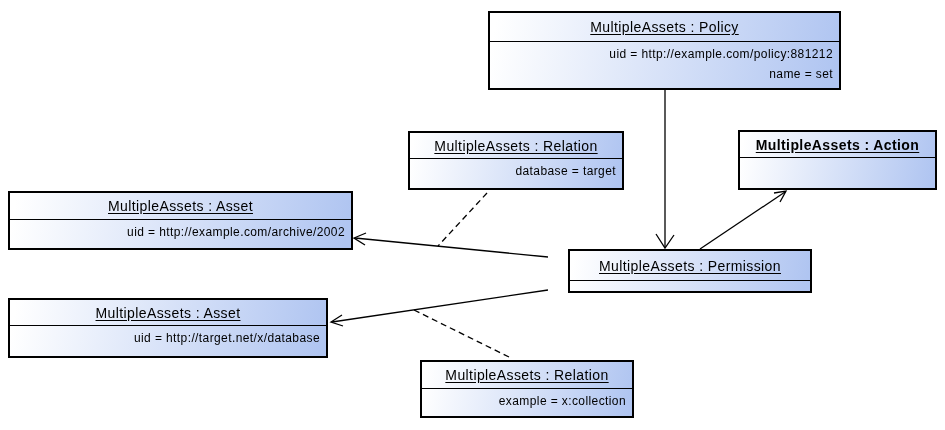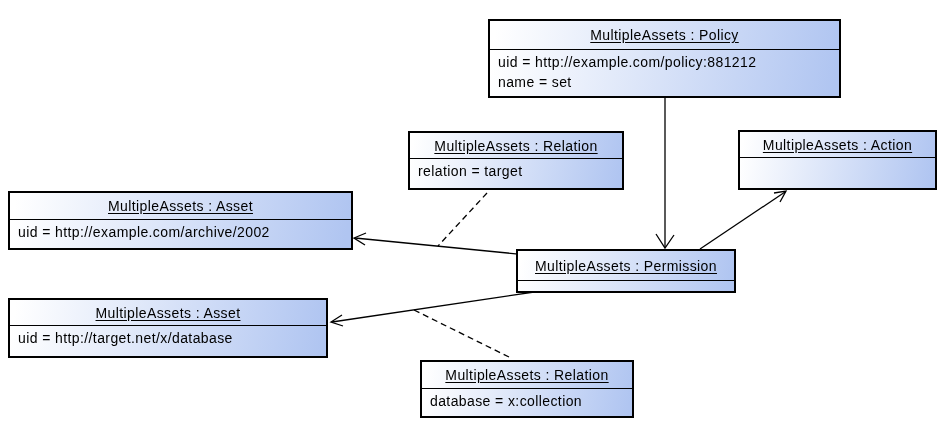--- a/index.html
+++ b/index.html
@@ -45,25 +45,26 @@
     letter-spacing: 0.4px;
     text-decoration: underline;
     text-underline-offset: 2px;
     white-space: nowrap;
     overflow: hidden;
   }
   .uattrs {
     padding: 2px 6px 0 8px;
   }
   .uattr {
-    font-size: 14px;
+    font-size: 12px;
     letter-spacing: 0.4px;
     line-height: 20px;
     white-space: nowrap;
     overflow: hidden;
+    text-align: right;
   }
 </style>
 </head>
 <body>
 
 <div class="canvas">
 
   <svg class="edges" viewBox="0 0 945 430" xmlns="http://www.w3.org/2000/svg">
 
     <g>
@@ -88,58 +89,58 @@
 
     <g>
       <line class="dashed" x1="487" y1="193" x2="438" y2="246"></line>
     </g>
 
     <g>
       <line class="dashed" x1="414" y1="310" x2="511" y2="358"></line>
     </g>
   </svg>
 
-  <div class="ubox" style="left:488px; top:19px; width:353px; height:79px;">
+  <div class="ubox" style="left:488px; top:11px; width:353px; height:79px;">
     <div class="utitle" style="height:29px;">MultipleAssets : Policy</div>
     <div class="uattrs">
       <div class="uattr">uid = http://example.com/policy:881212</div>
       <div class="uattr">name = set</div>
     </div>
   </div>
 
   <div class="ubox" style="left:408px; top:131px; width:216px; height:59px;">
     <div class="utitle" style="height:26px;">MultipleAssets : Relation</div>
     <div class="uattrs">
-      <div class="uattr">relation = target</div>
+      <div class="uattr">database = target</div>
     </div>
   </div>
 
   <div class="ubox" style="left:738px; top:130px; width:199px; height:60px;">
-    <div class="utitle" style="height:26px;">MultipleAssets : Action</div>
+    <div class="utitle" style="height:26px;font-weight:bold;">MultipleAssets : Action</div>
   </div>
 
   <div class="ubox" style="left:8px; top:191px; width:345px; height:59px;">
     <div class="utitle" style="height:27px;">MultipleAssets : Asset</div>
     <div class="uattrs">
       <div class="uattr">uid = http://example.com/archive/2002</div>
     </div>
   </div>
 
   <div class="ubox" style="left:8px; top:298px; width:320px; height:60px;">
     <div class="utitle" style="height:26px;">MultipleAssets : Asset</div>
     <div class="uattrs">
       <div class="uattr">uid = http://target.net/x/database</div>
     </div>
   </div>
 
-  <div class="ubox" style="left:516px; top:249px; width:220px; height:44px;">
+  <div class="ubox" style="left:568px; top:249px; width:244px; height:44px;">
     <div class="utitle" style="height:30px;">MultipleAssets : Permission</div>
     <div class="uattrs" style="height:10px;"></div>
   </div>
 
   <div class="ubox" style="left:420px; top:360px; width:214px; height:58px;">
     <div class="utitle" style="height:27px;">MultipleAssets : Relation</div>
     <div class="uattrs">
-      <div class="uattr">database = x:collection</div>
+      <div class="uattr">example = x:collection</div>
     </div>
   </div>
 
 </div>
 
 </body></html>

